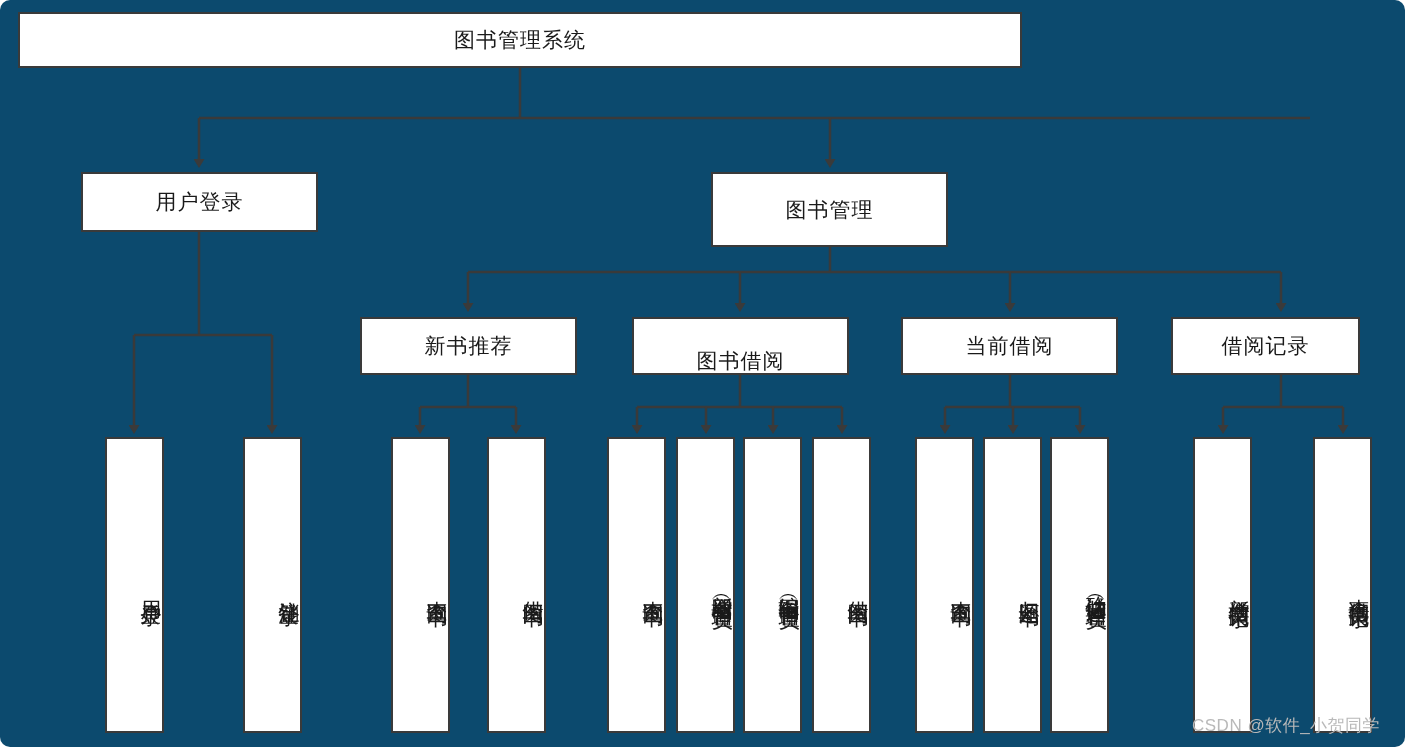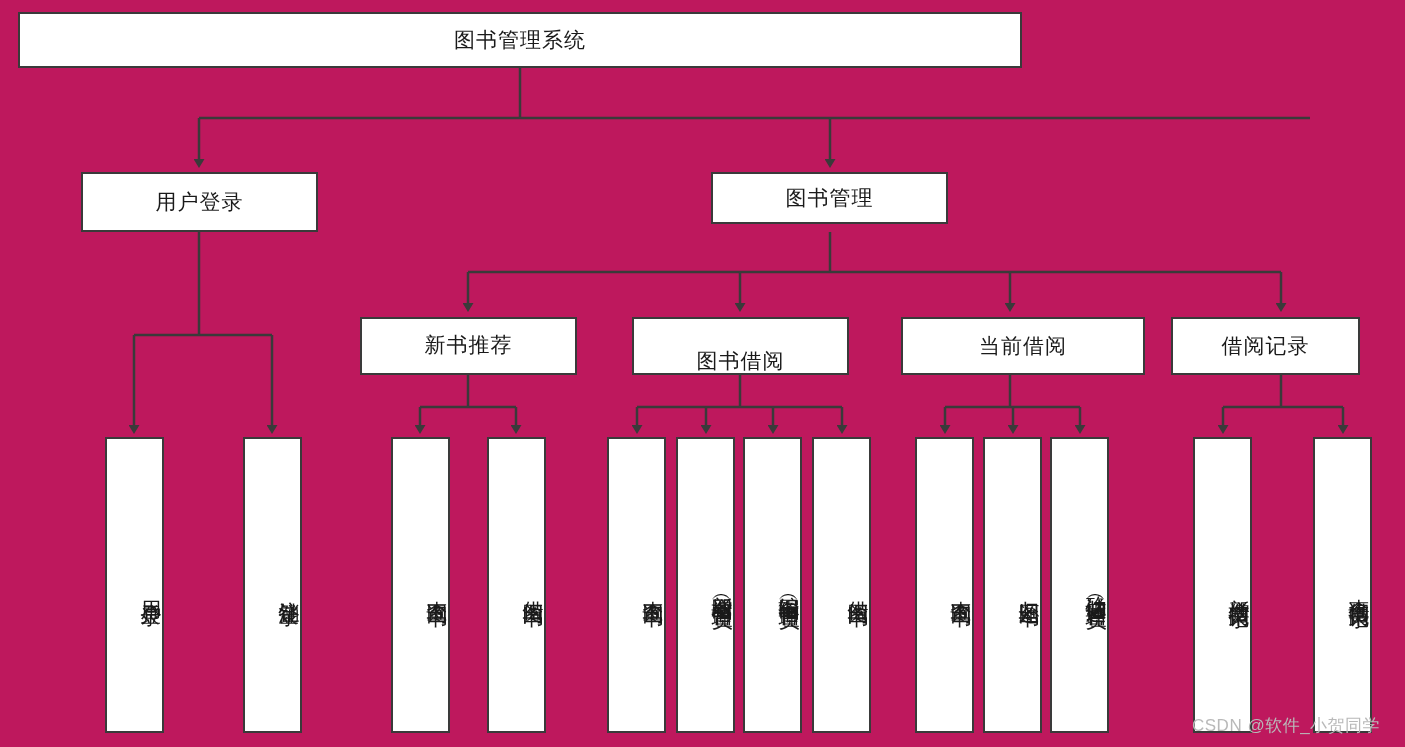--- a/index.html
+++ b/index.html
@@ -8,22 +8,23 @@
     padding: 0;
     background: #ffffff;
   }
   body {
     font-family: "Liberation Sans", "DejaVu Sans", sans-serif;
   }
   #canvas {
     position: relative;
     width: 1405px;
     height: 747px;
-    background: #be185d;
+    background: #0c4a6e;
     overflow: hidden;
+    border-radius: 10px;
   }
   #edges {
     position: absolute;
     left: 0;
     top: 0;
     width: 1405px;
     height: 747px;
     pointer-events: none;
   }
   .node {
@@ -122,31 +123,31 @@
     </g>
   </svg>
 
   <div class="node horiz" style="left:18px; top:12px; width:1004px; height:56px;">
     <span>图书管理系统</span>
   </div>
 
   <div class="node horiz" style="left:81px; top:172px; width:237px; height:60px;">
     <span>用户登录</span>
   </div>
-  <div class="node horiz" style="left:711px; top:172px; width:237px; height:52px;">
+  <div class="node horiz" style="left:711px; top:172px; width:237px; height:75px;">
     <span>图书管理</span>
   </div>
 
-  <div class="node horiz" style="left:360px; top:317px; width:217px; height:58px;font-family:Liberation Serif, serif;">
+  <div class="node horiz" style="left:360px; top:317px; width:217px; height:58px;">
     <span>新书推荐</span>
   </div>
   <div class="node horiz" style="left:632px; top:317px; width:217px; height:58px;align-items:flex-end;">
     <span>图书借阅</span>
   </div>
-  <div class="node horiz" style="left:901px; top:317px; width:244px; height:58px;">
+  <div class="node horiz" style="left:901px; top:317px; width:217px; height:58px;">
     <span>当前借阅</span>
   </div>
   <div class="node horiz" style="left:1171px; top:317px; width:189px; height:58px;">
     <span>借阅记录</span>
   </div>
 
   <div class="node vert" style="left:105px; top:437px; width:59px; height:296px;">
     <span>用户登录</span>
   </div>
   <div class="node vert" style="left:243px; top:437px; width:59px; height:296px;">

